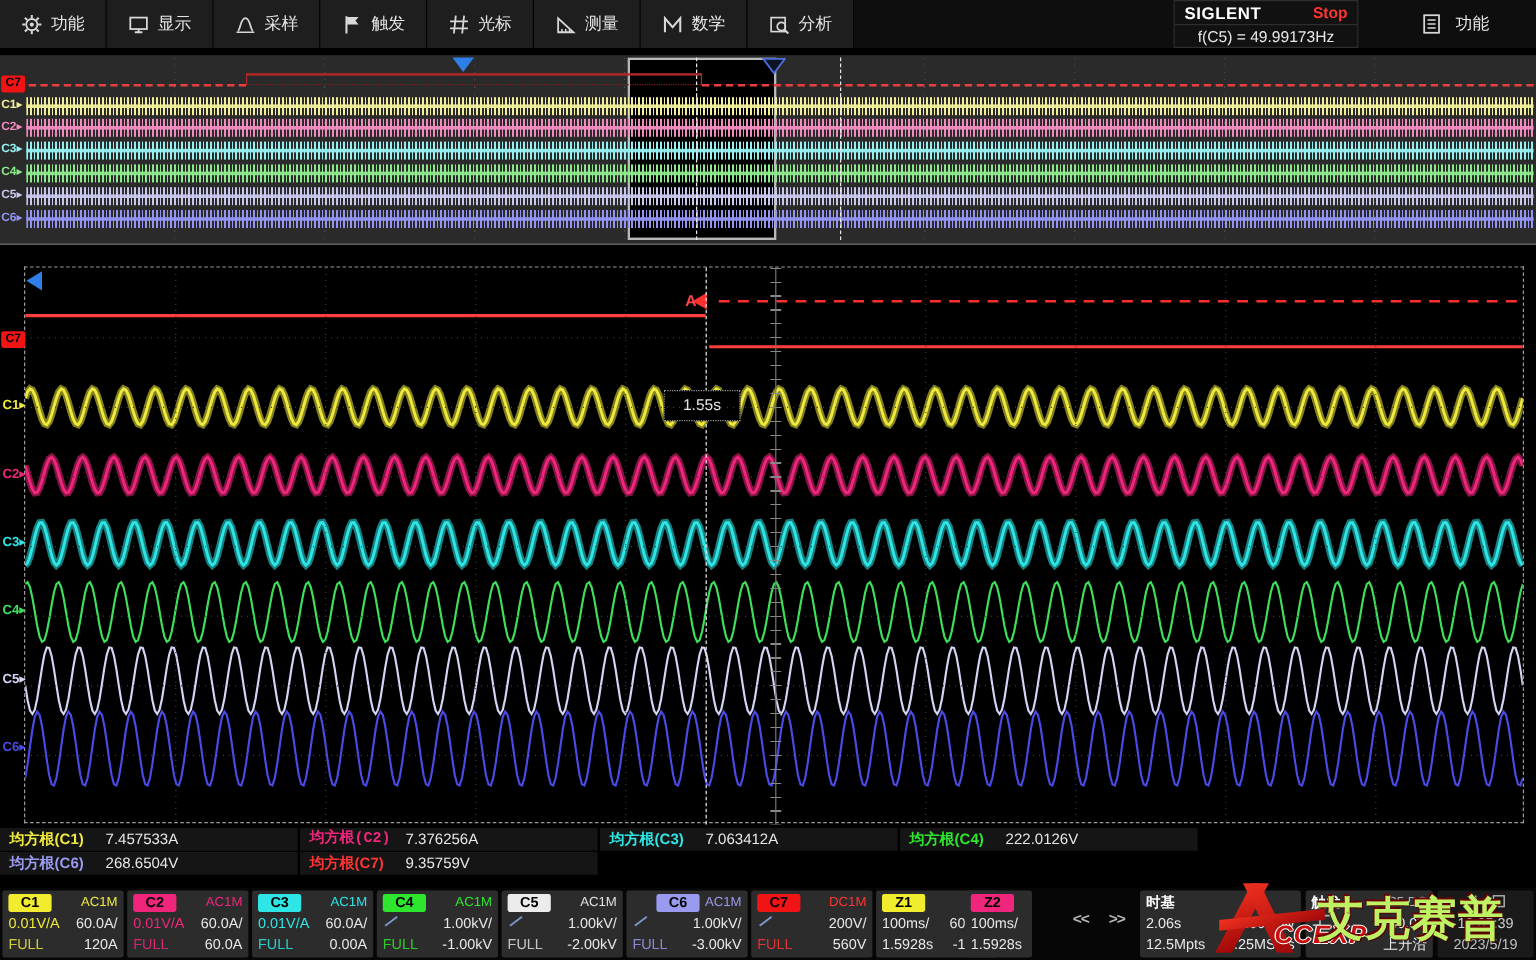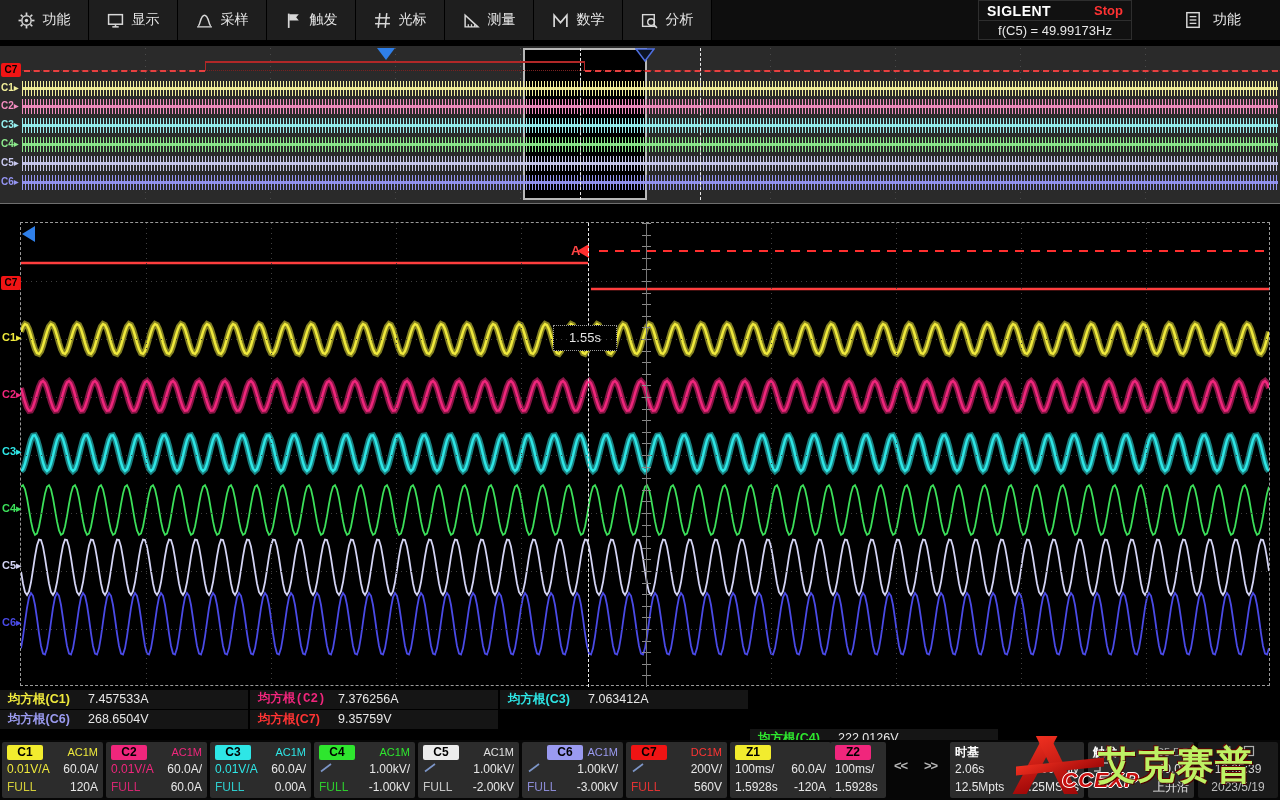--- a/index.html
+++ b/index.html
@@ -260,21 +260,21 @@
         <span class="mvalue">7.457533A</span>
       </div>
       <div class="mcell" style="left: 250px; top: 690px;">
         <span class="mlabel" style="color: rgb(240, 38, 124); font-family: Liberation Mono, monospace;">均方根(C2)</span>
         <span class="mvalue">7.376256A</span>
       </div>
       <div class="mcell" style="left: 500px; top: 690px;">
         <span class="mlabel" style="color: rgb(46, 230, 230);">均方根(C3)</span>
         <span class="mvalue">7.063412A</span>
       </div>
-      <div class="mcell" style="left: 750px; top: 690px; margin-top: 39px;">
+      <div class="mcell" style="left: 750px; top: 690px;">
         <span class="mlabel" style="color: rgb(46, 230, 46);">均方根(C4)</span>
         <span class="mvalue">222.0126V</span>
       </div>
       <div class="mcell" style="left: 0px; top: 710px;">
         <span class="mlabel" style="color: rgb(154, 154, 240);">均方根(C6)</span>
         <span class="mvalue">268.6504V</span>
       </div>
       <div class="mcell" style="left: 250px; top: 710px;">
         <span class="mlabel" style="color: rgb(255, 52, 52);">均方根(C7)</span>
         <span class="mvalue">9.35759V</span>
@@ -445,21 +445,21 @@
         </div>
         <div class="r2">
           <span style="color: rgb(232, 232, 232);">100ms/</span>
           <span class="rr">60.0A/</span>
         </div>
         <div class="r3">
           <span style="color: rgb(232, 232, 232); opacity: 1;">1.5928s</span>
           <span class="rr">-120A</span>
         </div>
       </div>
-      <div class="box" style="left: 830px; width: 56px;">
+      <div class="box" style="left: 804px; width: 56px;">
         <div class="r1">
           <span class="badge" style="background: rgb(240, 38, 124);">Z2</span>
           <span class="coupling" style="color: rgb(232, 232, 232);"></span>
         </div>
         <div class="r2">
           <span style="color: rgb(232, 232, 232);">100ms/</span>
           <span class="rr"></span>
         </div>
         <div class="r3">
           <span style="color: rgb(232, 232, 232); opacity: 1;">1.5928s</span>

